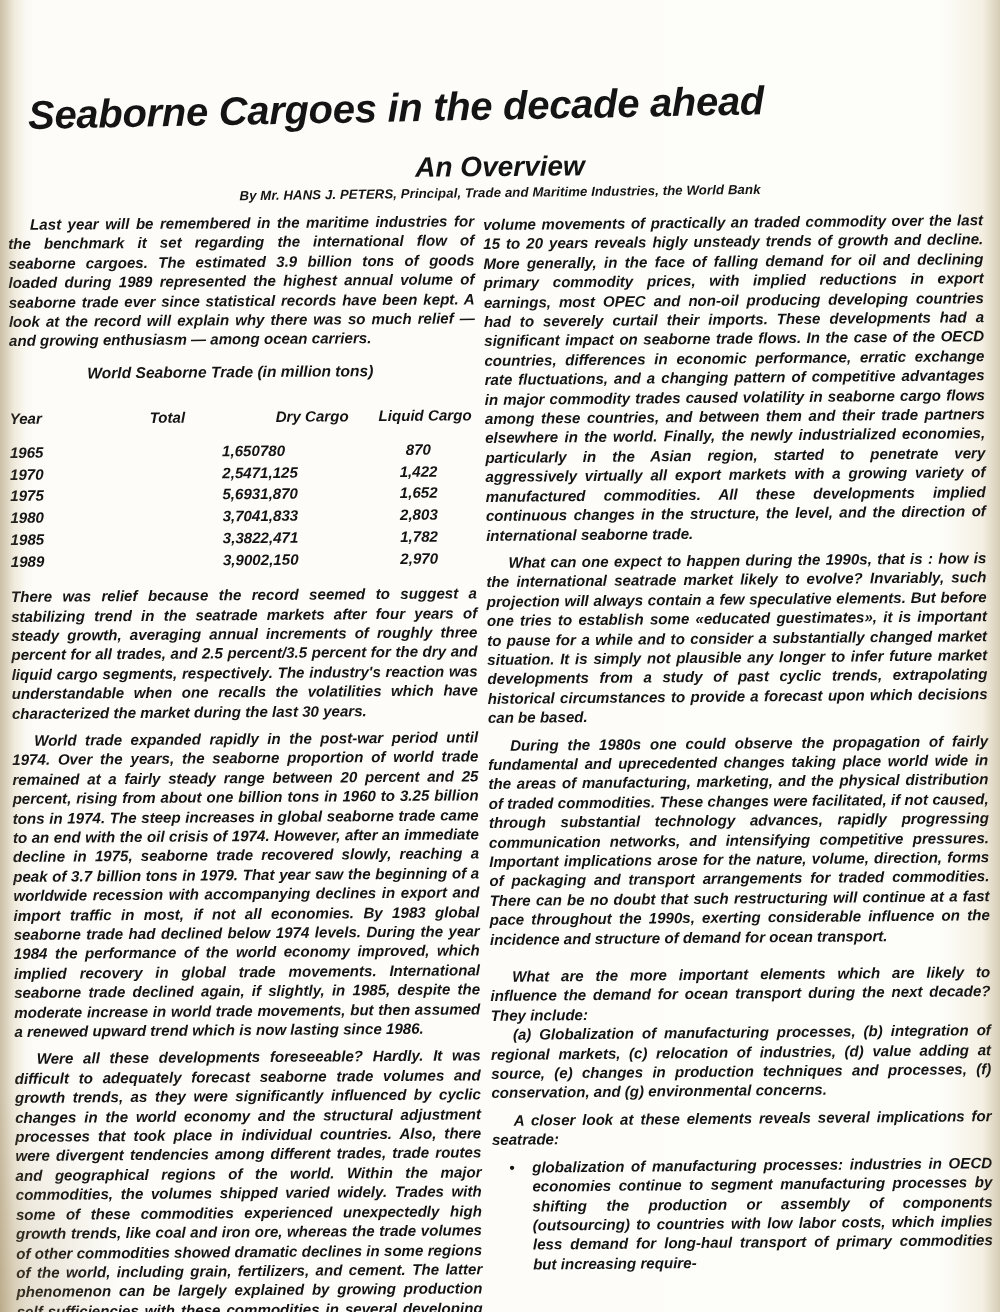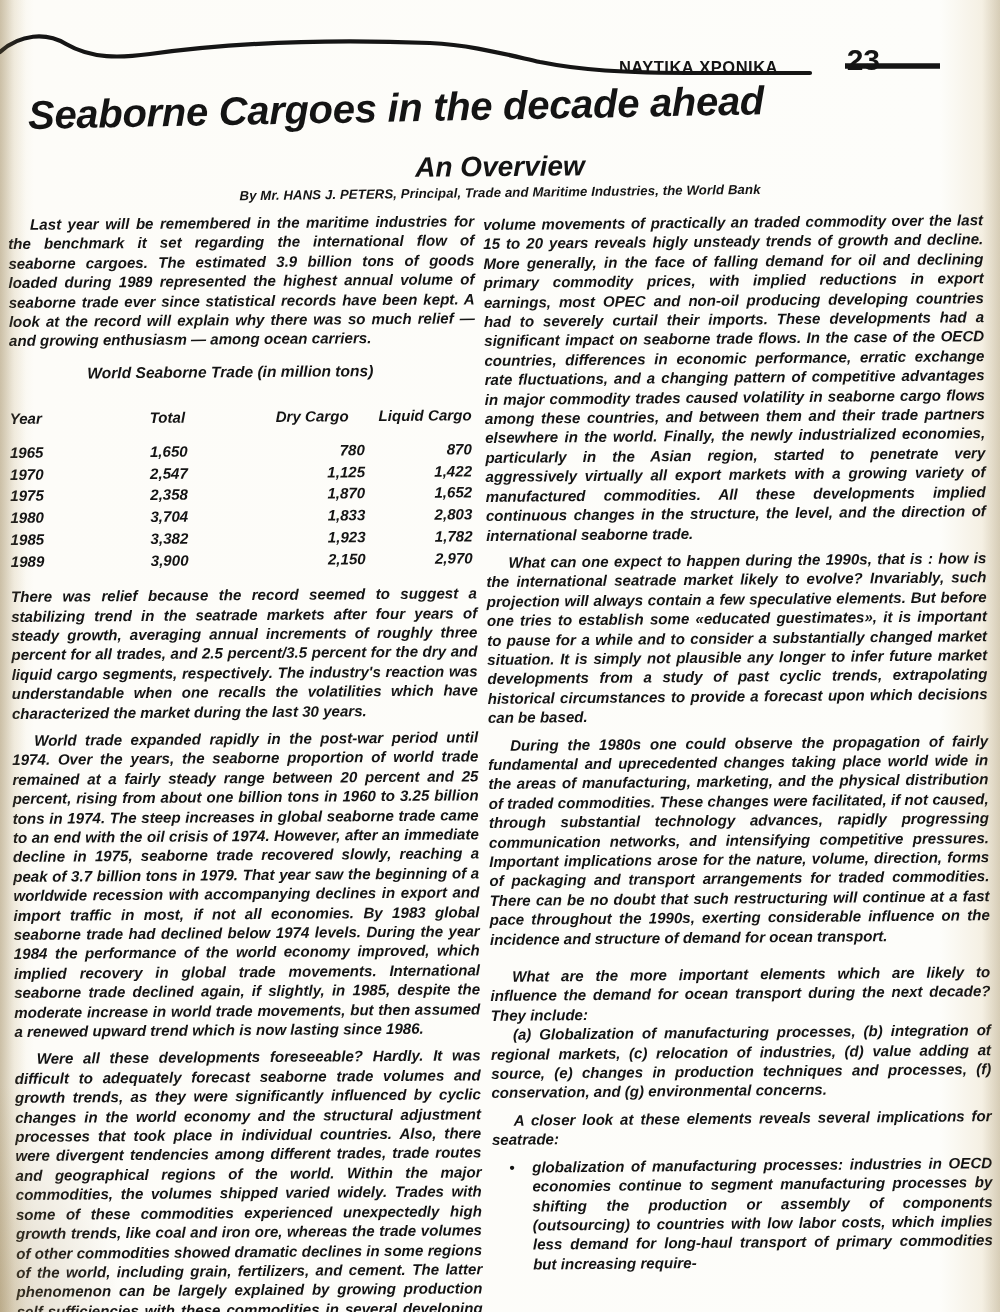--- a/index.html
+++ b/index.html
@@ -102,50 +102,42 @@
   table.trade th{
     font-weight:700;font-style:italic;font-size:15.1px;
     padding:0 0 14px 0;
     white-space:nowrap;
   }
   table.trade td{
     padding:0 0 2.5px 0;
     font-size:15.1px;
   }
   .c-year{text-align:left;width:140px;}
-  .c-total{text-align:left;width:110px;}
-  .c-dry{text-align:right;width:105px;}
-  .c-liquid{text-align:right;width:107px;}
+  .c-total{text-align:right;width:110px;}
+  .c-dry{text-align:left;width:105px;}
+  .c-liquid{text-align:center;width:107px;}
   th.c-total{text-align:left;padding-left:0;}
   th.c-dry{text-align:center;}
   th.c-liquid{text-align:right;}
 
   .bullet-item{
     display:flex;gap:0;margin-top:6px;
   }
   .bullet-dot{
     width:40px;flex:0 0 40px;text-align:center;
     font-size:15px;font-style:normal;line-height:19.4px;
   }
   .bullet-text{flex:1;text-align:justify;}
   .bullet-text b{font-weight:700;}
 </style>
 </head>
 <body>
 
 <div class="page">
 
-  <div class="masthead">
-    <svg width="1000" height="72" viewBox="0 0 1000 72" aria-hidden="true">
-      <path d="M0,34 C20,16 46,14 66,26 C92,41 120,40 150,36 C230,25 330,21 430,25 C470,27 500,35 540,44 C580,52 620,55 700,55 L810,55" fill="none" stroke="#151515" stroke-width="4.2" stroke-linecap="round"></path>
-      <path d="M845,48 L940,48" fill="none" stroke="#151515" stroke-width="5.5" stroke-linecap="butt"></path>
-    </svg>
-    <div class="mast-label">ΝΑΥΤΙΚΑ ΧΡΟΝΙΚΑ</div>
-    <div class="page-number">23</div>
-  </div>
 
   <h1 class="headline">Seaborne Cargoes in the decade ahead</h1>
   <h2 class="subhead">An Overview</h2>
   <div class="byline">By Mr. HANS J. PETERS, Principal, Trade and Maritime Industries, the World Bank</div>
 
   <div class="col col-left">
     <p>Last year will be remembered in the maritime industries for the benchmark it set regarding the international flow of seaborne cargoes. The estimated 3.9 billion tons of goods loaded during 1989 represented the highest annual volume of seaborne trade ever since statistical records have been kept. A look at the record will explain why there was so much relief — and growing enthusiasm — among ocean carriers.</p>
 
     <div class="tbl-wrap">
       <div class="tbl-title">World Seaborne Trade (in million tons)</div>
@@ -166,34 +158,34 @@
               <td class="c-liquid">870</td>
             </tr>
             <tr>
               <td class="c-year">1970</td>
               <td class="c-total">2,547</td>
               <td class="c-dry">1,125</td>
               <td class="c-liquid">1,422</td>
             </tr>
             <tr>
               <td class="c-year">1975</td>
-              <td class="c-total">2,358</td>
+              <td class="c-total">5,693</td>
               <td class="c-dry">1,870</td>
               <td class="c-liquid">1,652</td>
             </tr>
             <tr>
               <td class="c-year">1980</td>
               <td class="c-total">3,704</td>
               <td class="c-dry">1,833</td>
               <td class="c-liquid">2,803</td>
             </tr>
             <tr>
               <td class="c-year">1985</td>
               <td class="c-total">3,382</td>
-              <td class="c-dry">1,923</td>
+              <td class="c-dry">2,471</td>
               <td class="c-liquid">1,782</td>
             </tr>
             <tr>
               <td class="c-year">1989</td>
               <td class="c-total">3,900</td>
               <td class="c-dry">2,150</td>
               <td class="c-liquid">2,970</td>
             </tr>
           </tbody>
       </table>

